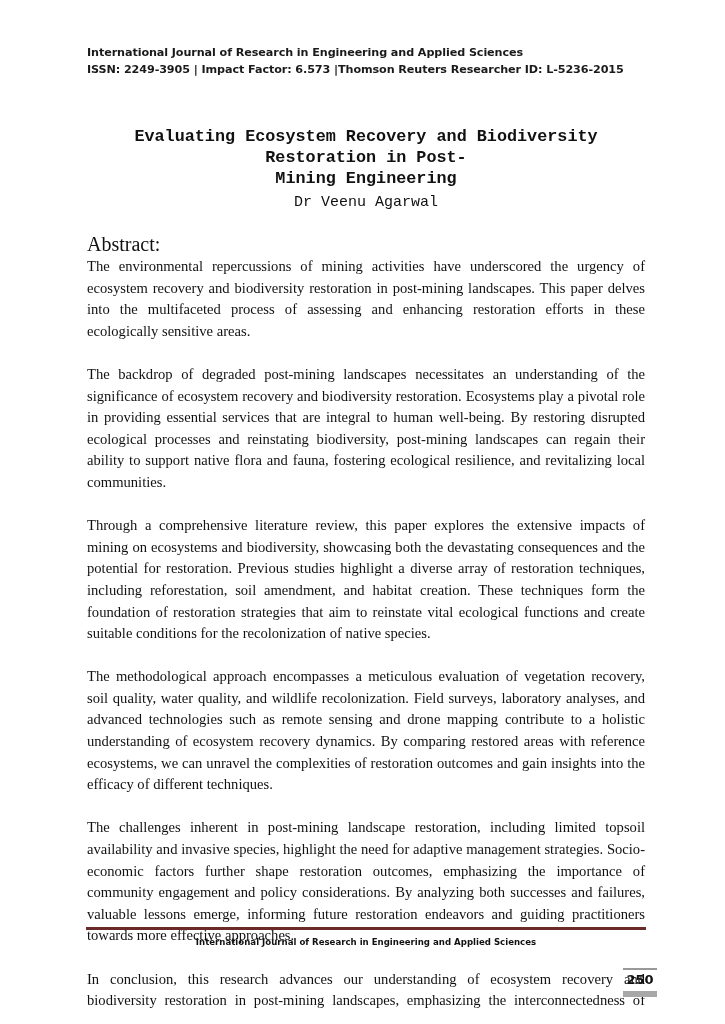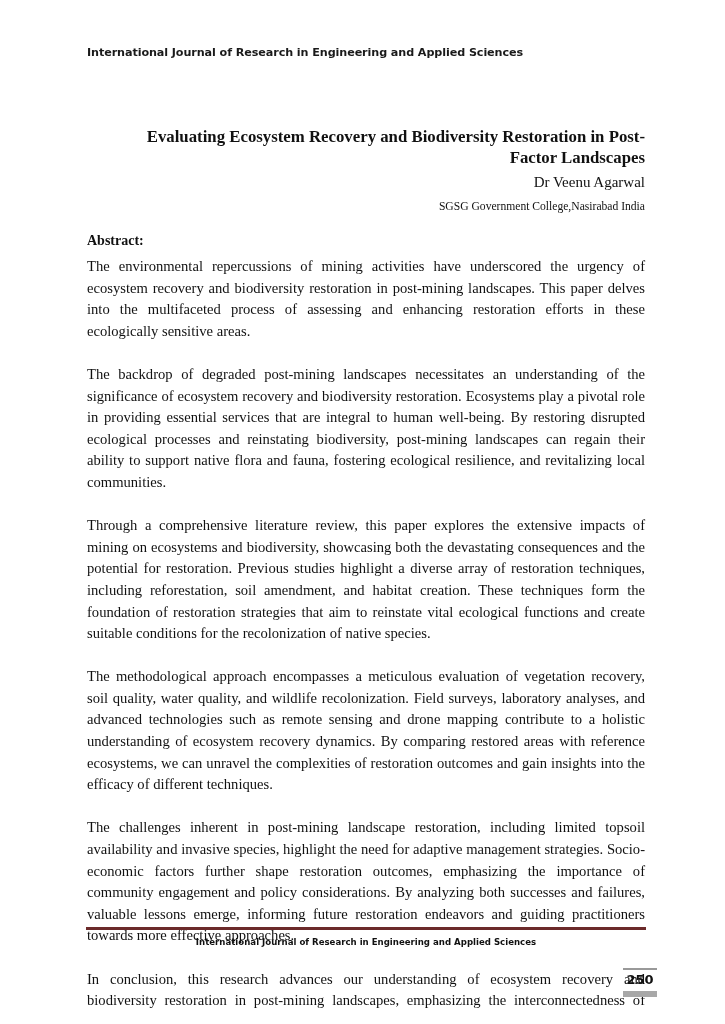--- a/index.html
+++ b/index.html
@@ -1,47 +1,47 @@
 <!DOCTYPE html>
 <html><head>
 <meta charset="utf-8">
 <style>
   html, body { margin: 0; padding: 0; background: #ffffff; }
   body { width: 725px; height: 1024px; position: relative; overflow: hidden; color: #111; }
   .header { position: absolute; left: 87px; top: 44px; width: 580px; font-family: "DejaVu Sans", sans-serif; font-weight: bold; font-size: 11.2px; line-height: 17px; color: #1a1a1a; letter-spacing: -0.1px; }
   .header div { white-space: nowrap; }
-  .title-block { position: absolute; left: 87px; top: 126px; width: 558px; text-align: right; font-family: Liberation Serif, serif; }
+  .title-block { position: absolute; left: 87px; top: 126px; width: 558px; text-align: center; font-family: Liberation Mono, monospace; }
   .title { font-weight: bold; font-size: 16.8px; line-height: 21px; margin: 0; color: #111; }
   .author { font-size: 15px; margin-top: 7px; line-height: 14px; }
   .affil { font-size: 11.6px; margin-top: 11px; line-height: 14px; }
-  .abstract-h { position: absolute; left: 87px; top: 233px; font-family: "Liberation Serif", serif; font-weight: bold; font-size: 14px; }
+  .abstract-h { position: absolute; left: 87px; top: 233px; font-family: "Liberation Serif", serif; font-weight: normal; font-size: 20px; }
   .body { position: absolute; left: 87px; top: 256px; width: 558px; font-family: "Liberation Serif", serif; font-size: 14.6px; line-height: 21.6px; text-align: justify; color: #111; }
   .body p { margin: 0 0 21.6px 0; }
   .rule { position: absolute; left: 86px; top: 927px; width: 560px; height: 3px; background: #6b2a2a; }
   .footer { position: absolute; left: 60px; top: 935px; width: 612px; text-align: center; font-family: "DejaVu Sans", sans-serif; font-size: 8.6px; line-height: 15px; color: #111; }
   .footer .b { font-weight: bold; }
   .pagebox { position: absolute; left: 623px; top: 968px; width: 38px; height: 30px; }
   .pagebox .top { position: absolute; left: 0; top: 0; width: 34px; height: 1.5px; background: #999; }
   .pagebox .num { position: absolute; left: 0; top: 4px; width: 34px; text-align: center; font-family: "DejaVu Sans", sans-serif; font-weight: bold; font-size: 13px; color: #111; }
   .pagebox .bar { position: absolute; left: 0; top: 23px; width: 34px; height: 6px; background: #a8a8a8; }
 </style>
 </head>
 <body>
 
 <div class="header">
   <div>International Journal of Research in Engineering and Applied Sciences</div>
+  <div>ISSN: 2249-3905 | Impact Factor: 6.573 |Thomson Reuters Researcher ID: L-5236-2015</div>
 </div>
 
 <div class="title-block">
   <h1 class="title">
     <span>Evaluating Ecosystem Recovery and Biodiversity Restoration in Post-</span><br>
-    <span>Factor Landscapes</span>
+    <span>Mining Engineering</span>
   </h1>
   <div class="author">Dr Veenu Agarwal</div>
-  <div class="affil">SGSG Government College,Nasirabad India</div>
 </div>
 
 <div class="abstract-h">Abstract:</div>
 
 <div class="body">
   <p>The environmental repercussions of mining activities have underscored the urgency of ecosystem recovery and biodiversity restoration in post-mining landscapes. This paper delves into the multifaceted process of assessing and enhancing restoration efforts in these ecologically sensitive areas.</p>
   <p>The backdrop of degraded post-mining landscapes necessitates an understanding of the significance of ecosystem recovery and biodiversity restoration. Ecosystems play a pivotal role in providing essential services that are integral to human well-being. By restoring disrupted ecological processes and reinstating biodiversity, post-mining landscapes can regain their ability to support native flora and fauna, fostering ecological resilience, and revitalizing local communities.</p>
   <p>Through a comprehensive literature review, this paper explores the extensive impacts of mining on ecosystems and biodiversity, showcasing both the devastating consequences and the potential for restoration. Previous studies highlight a diverse array of restoration techniques, including reforestation, soil amendment, and habitat creation. These techniques form the foundation of restoration strategies that aim to reinstate vital ecological functions and create suitable conditions for the recolonization of native species.</p>
   <p>The methodological approach encompasses a meticulous evaluation of vegetation recovery, soil quality, water quality, and wildlife recolonization. Field surveys, laboratory analyses, and advanced technologies such as remote sensing and drone mapping contribute to a holistic understanding of ecosystem recovery dynamics. By comparing restored areas with reference ecosystems, we can unravel the complexities of restoration outcomes and gain insights into the efficacy of different techniques.</p>
   <p>The challenges inherent in post-mining landscape restoration, including limited topsoil availability and invasive species, highlight the need for adaptive management strategies. Socio-economic factors further shape restoration outcomes, emphasizing the importance of community engagement and policy considerations. By analyzing both successes and failures, valuable lessons emerge, informing future restoration endeavors and guiding practitioners towards more effective approaches.</p>

